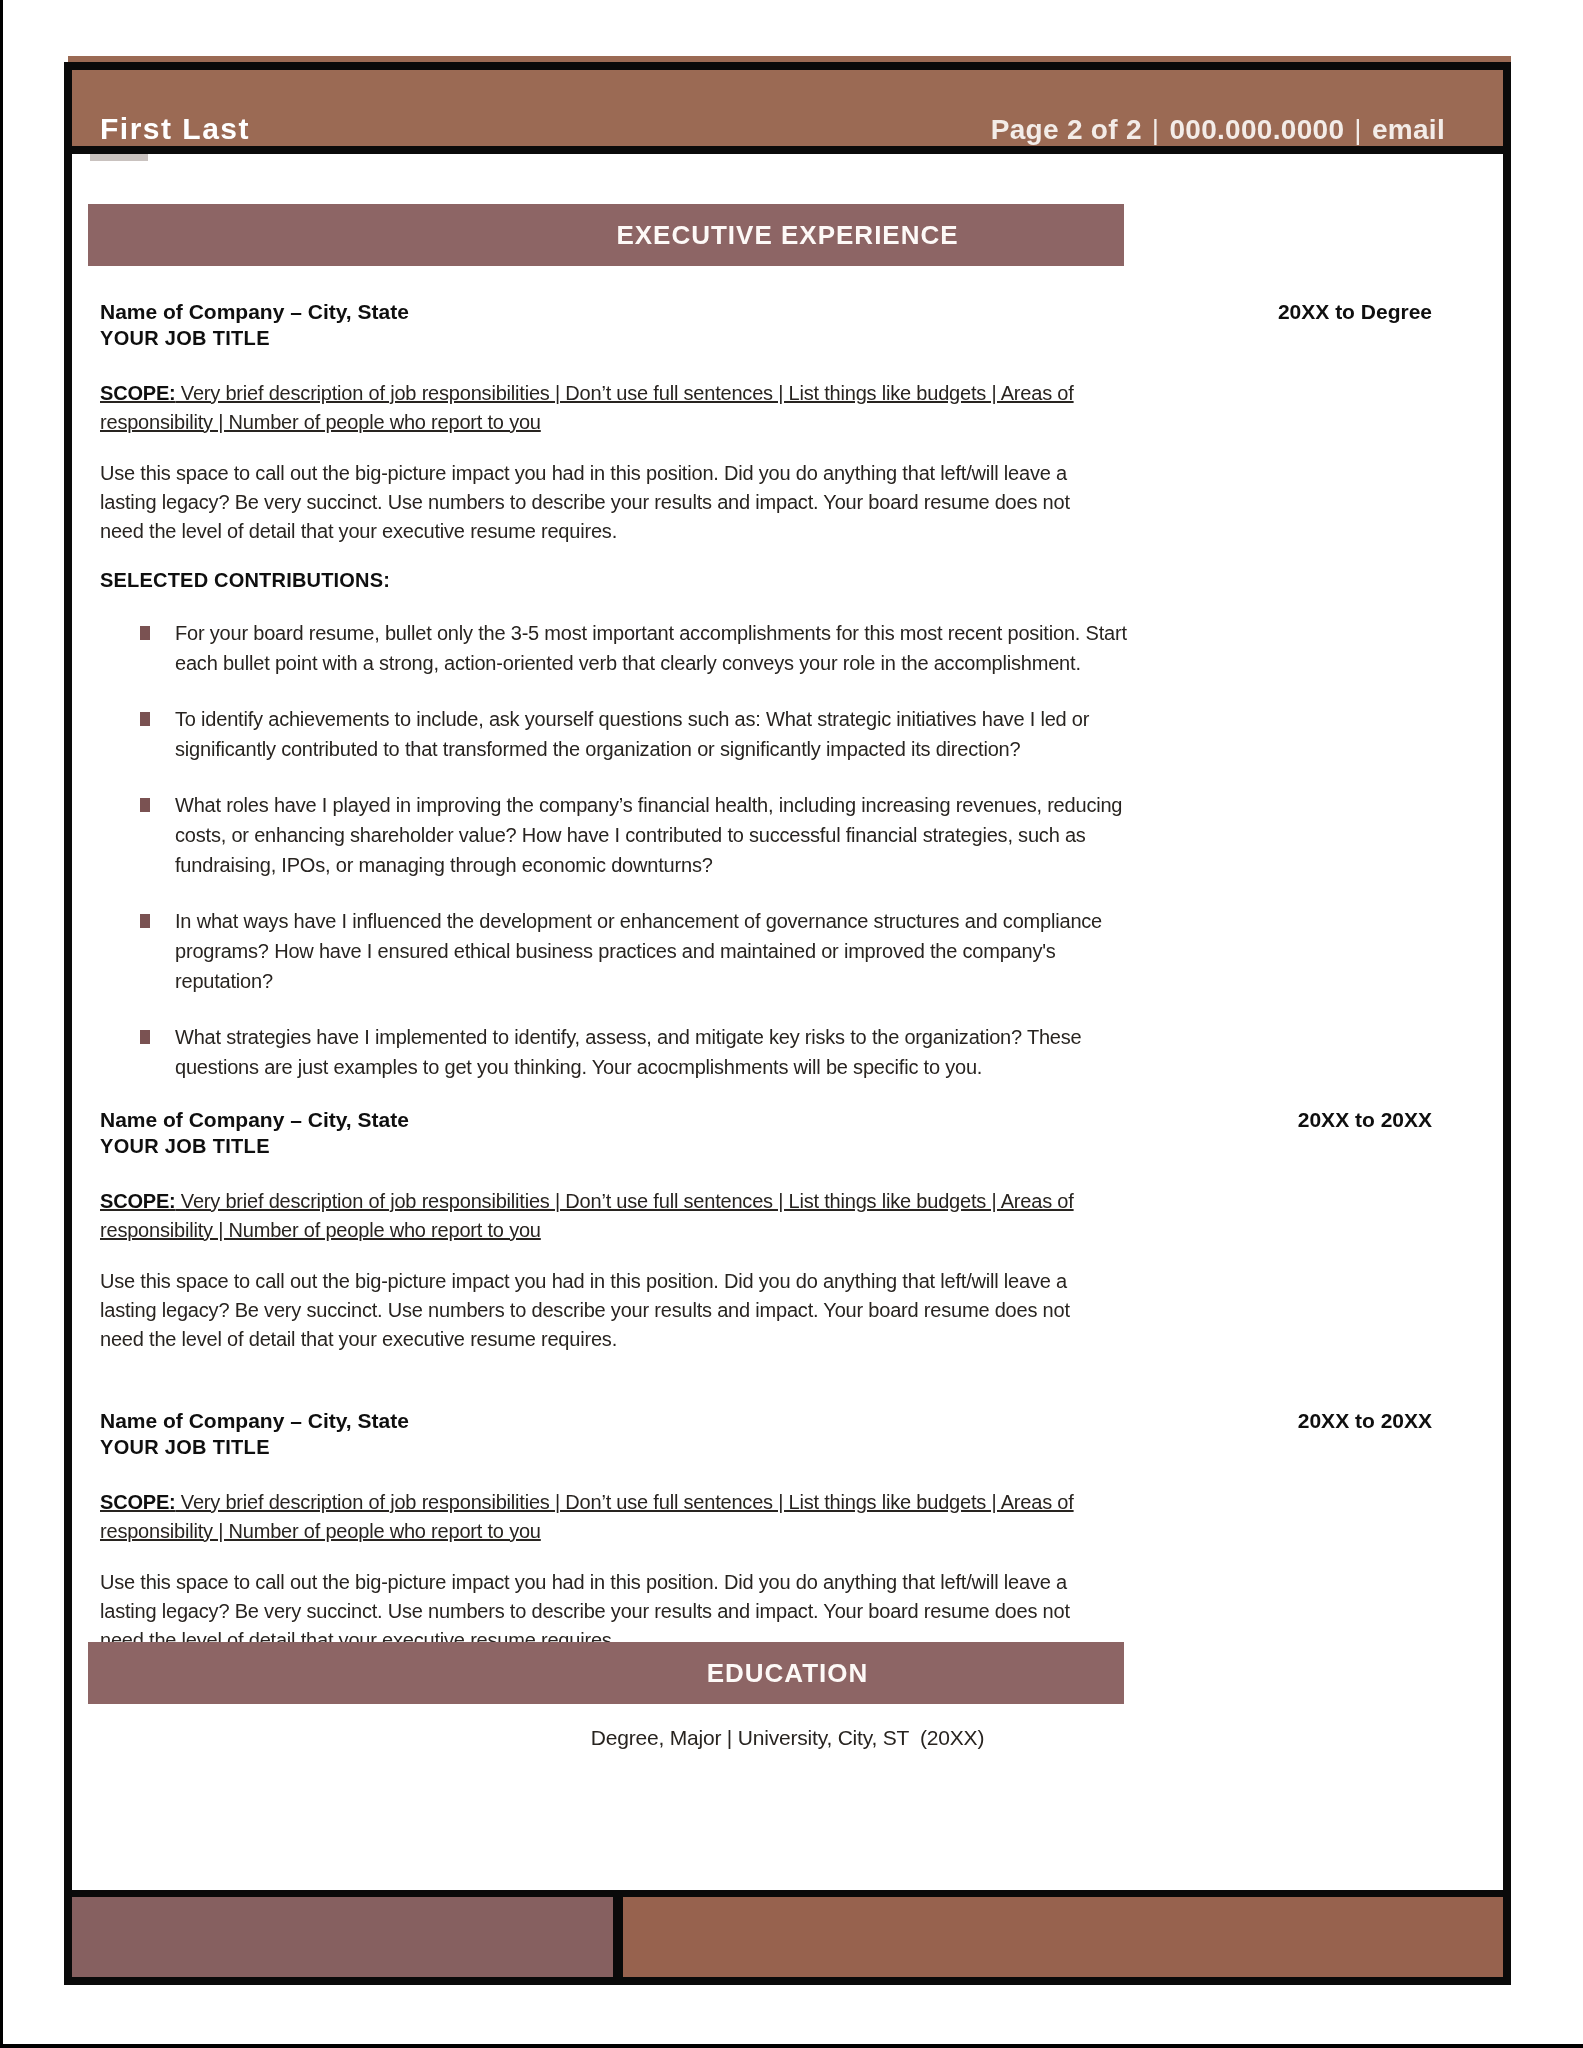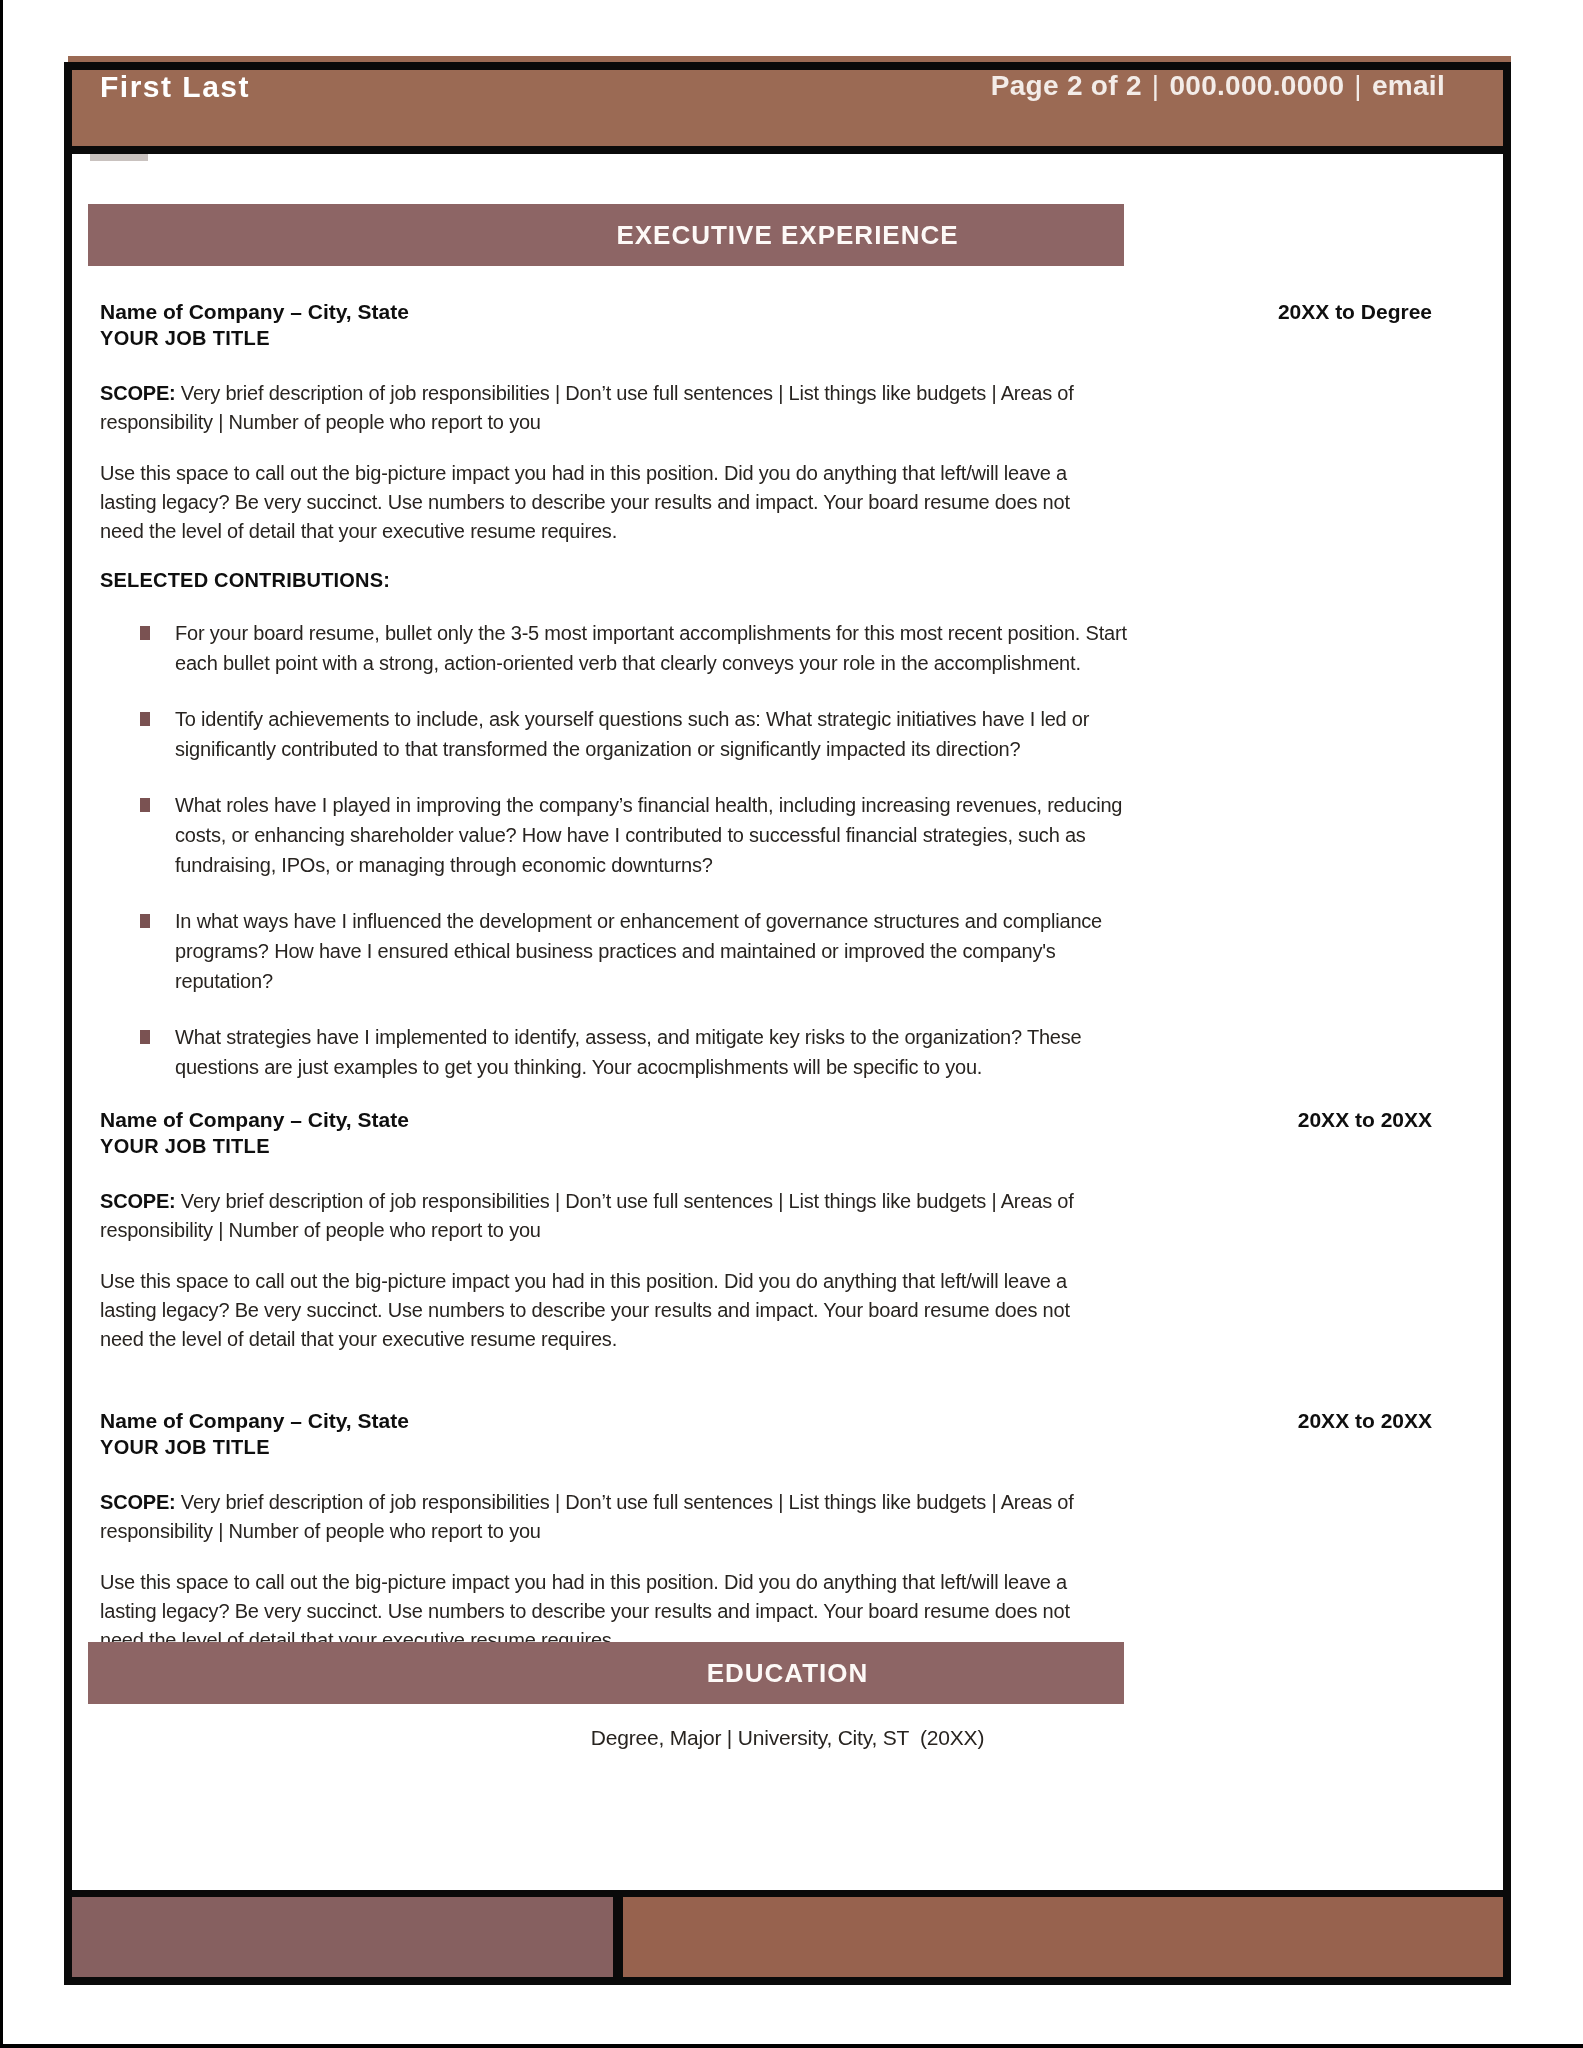--- a/index.html
+++ b/index.html
@@ -6,40 +6,40 @@
   .canvas{position:relative;width:1583px;height:2048px;background:#fff;overflow:hidden;
           font-family:"Liberation Sans",sans-serif;color:var(--body-text,#282420);}
   .edge-left{position:absolute;left:0;top:0;width:3px;height:100%;background:#000;}
   .edge-bottom{position:absolute;left:0;bottom:0;width:100%;height:4px;background:#000;}
   .brown-sliver{position:absolute;left:68px;top:56px;width:1443px;height:10px;
                 background:var(--header-bg,#9b6a54);}
   .frame{position:absolute;left:64px;top:62px;width:1447px;height:1923px;box-sizing:border-box;
          border:8px solid var(--frame-black,#0a0a0a);background:#fff;}
   
   .header{position:absolute;left:0;top:0;width:100%;height:76px;box-sizing:border-box;
-          background:var(--header-bg,#9b6a54);display:flex;align-items:flex-start;
+          background:var(--header-bg,#9b6a54);display:flex;align-items:flex-end;
           justify-content:space-between;padding:0 58px 0 28px;}
   .header .name{font-size:30px;font-weight:bold;color:var(--header-text,#fff);letter-spacing:1.5px;}
   .header .pageinfo{font-size:28px;font-weight:bold;color:#f3ece8;letter-spacing:.3px;white-space:pre;}
   .pageinfo .sep{display:inline-block;margin:0 10px;font-weight:normal;}
   .header-underline{position:absolute;left:0;top:76px;width:100%;height:8px;background:var(--frame-black,#0a0a0a);}
   .notch{position:absolute;left:18px;top:84px;width:58px;height:7px;background:var(--notch-gray,#c9c2bf);}
   
   .bar{position:absolute;left:88px;width:1036px;height:62px;background:var(--bar-bg,#8d6565);}
   .bar-exec{top:204px;} .bar-edu{top:1642px;}
   .bar-title{position:absolute;left:72px;width:1431px;height:74px;line-height:62px;text-align:center;
              font-size:26px;font-weight:bold;color:#fdf9f7;letter-spacing:1px;}
   .bar-title-exec{top:204px;} .bar-title-edu{top:1642px;}
   
   .content{position:absolute;left:100px;top:300px;width:1332px;}
   .company-row{position:relative;height:27px;font-size:21px;font-weight:bold;color:var(--heading-text,#0f0f0f);}
   .company-row .dates{position:absolute;right:0;top:0;}
   .job-title{height:27px;font-size:20px;font-weight:bold;color:var(--heading-text,#0f0f0f);letter-spacing:.3px;}
   .para{width:1012px;font-size:20px;line-height:29px;letter-spacing:-0.2px;}
-  .scope{margin-top:25px;}
+  .scope{margin-top:25px;text-decoration:underline;}
   .scope .lbl{font-weight:bold;color:var(--heading-text,#0f0f0f);}
   .impact{margin-top:22px;}
   .contrib{margin-top:23px;font-size:20px;font-weight:bold;color:var(--heading-text,#0f0f0f);letter-spacing:.2px;}
   .bullets{margin-top:26px;width:1032px;}
   .bullet{position:relative;padding-left:75px;margin-bottom:26px;font-size:20px;line-height:30px;letter-spacing:-0.2px;}
   .sq{position:absolute;left:40px;top:8px;width:10px;height:14px;background:var(--bullet-square,#7a5252);}
   .job2{margin-top:14px;} .job3{margin-top:55px;}
   
   .degree{position:absolute;left:72px;top:1726px;width:1431px;text-align:center;
           font-size:21px;letter-spacing:-0.2px;white-space:pre;}

